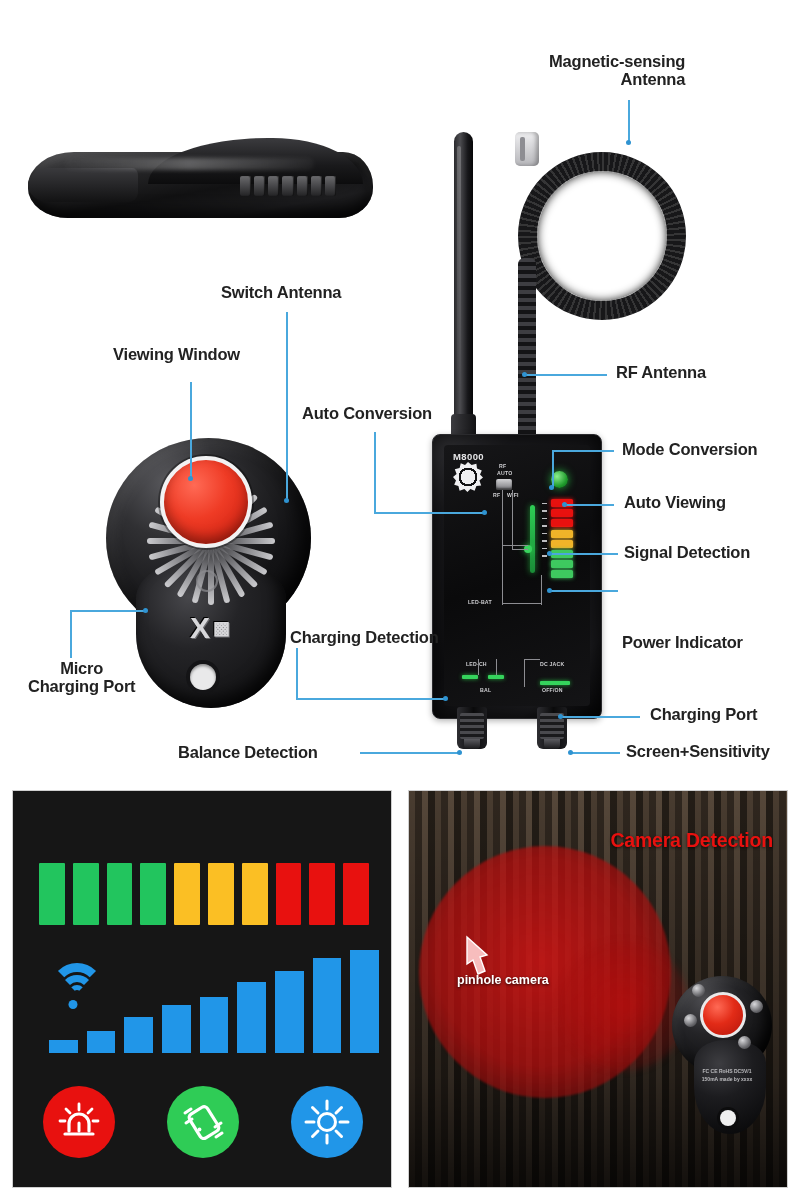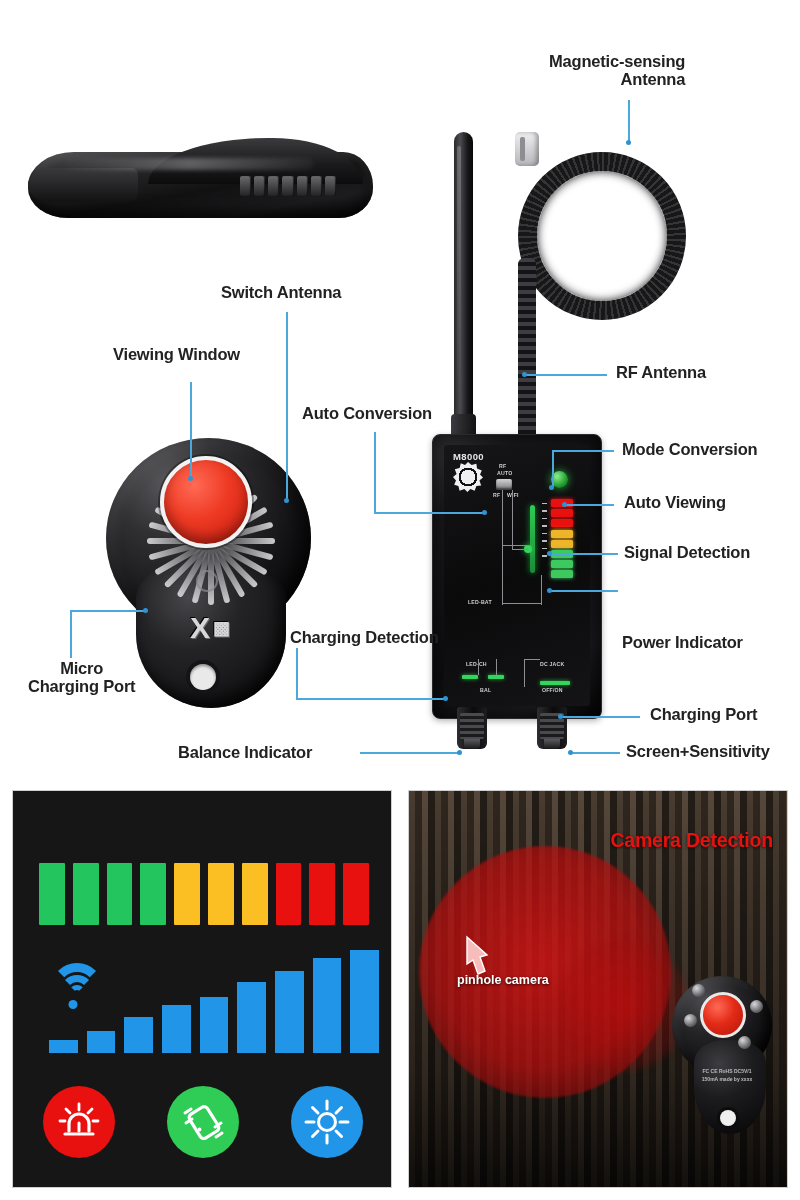--- a/index.html
+++ b/index.html
@@ -479,21 +479,21 @@
     <div class="callout" style="left:624px; top:493px;">Auto Viewing</div>
     <div class="callout" style="left:624px; top:543px;">Signal Detection</div>
     <div class="callout" style="left:650px; top:705px;">Charging Port</div>
     <div class="callout" style="left:626px; top:742px;">Screen+Sensitivity</div>
     <div class="callout" style="left:221px; top:283px;">Switch Antenna</div>
     <div class="callout" style="left:113px; top:345px;">Viewing Window</div>
     <div class="callout" style="left:302px; top:404px;">Auto Conversion</div>
     <div class="callout" style="left:28px; top:659px; text-align:center;">Micro
 Charging Port</div>
     <div class="callout" style="left:290px; top:628px;">Charging Detection</div>
-    <div class="callout" style="left:178px; top:743px;">Balance Indicator</div>
+    <div class="callout" style="left:178px; top:743px;">Balance Detection</div>
   </div>
 
   <div id="ledpanel">
     <div id="ledbars">
         <i style="background: rgb(34, 197, 94); height: 100%;"></i>
         <i style="background: rgb(34, 197, 94); height: 100%;"></i>
         <i style="background: rgb(34, 197, 94); height: 100%;"></i>
         <i style="background: rgb(34, 197, 94); height: 100%;"></i>
         <i style="background: rgb(251, 191, 36); height: 100%;"></i>
         <i style="background: rgb(251, 191, 36); height: 100%;"></i>

